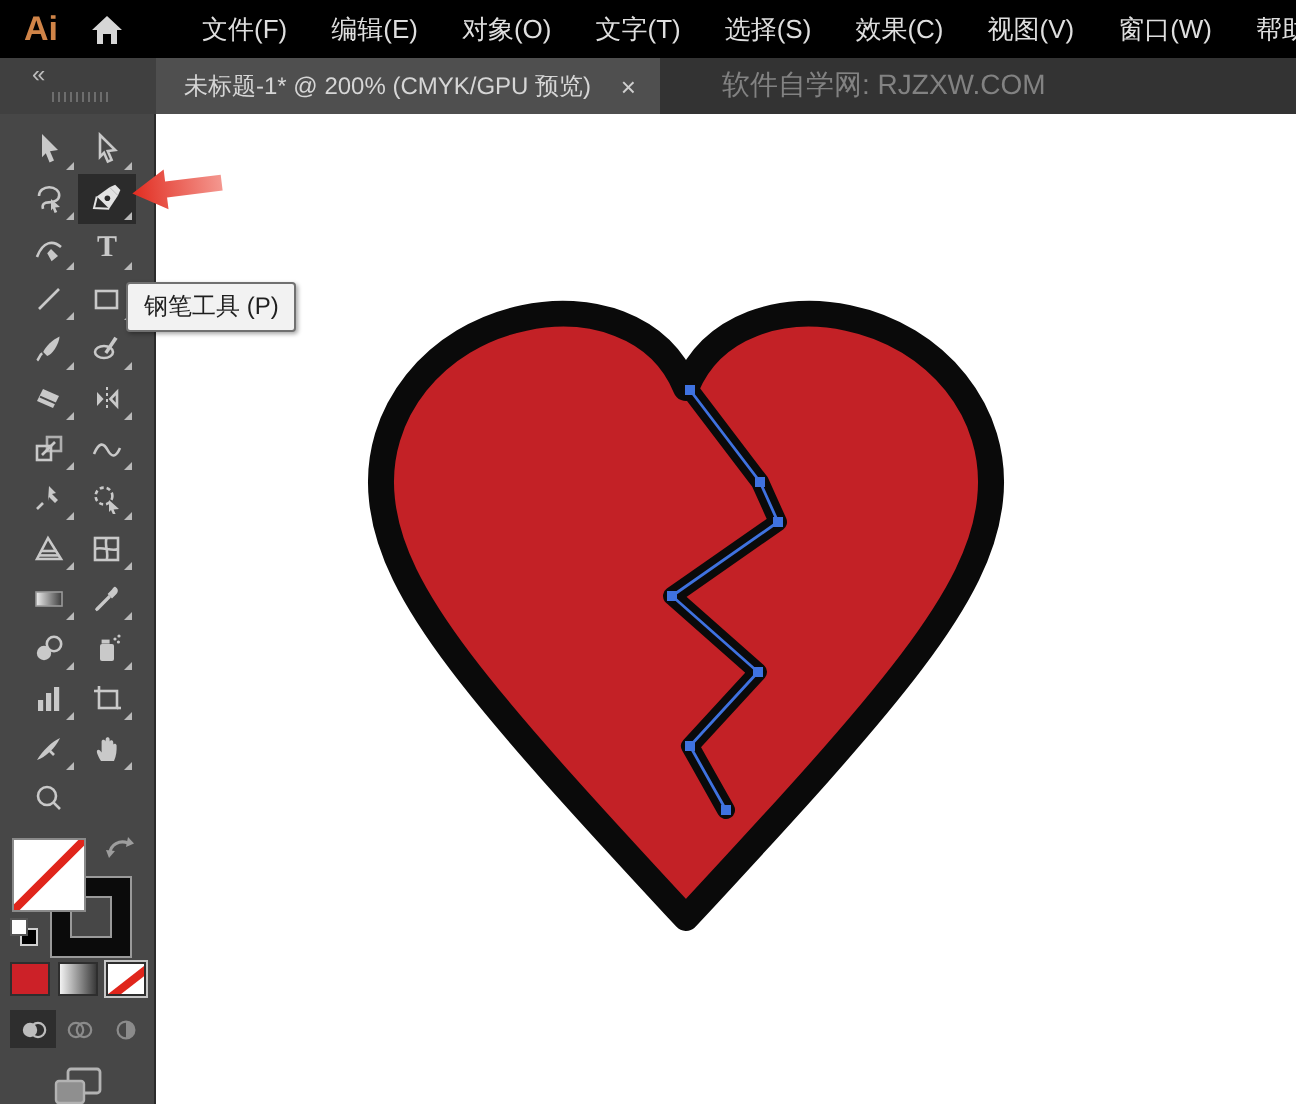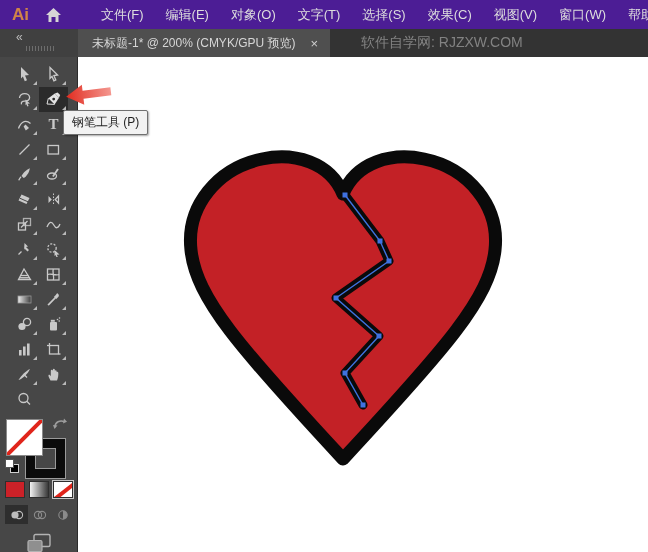--- a/index.html
+++ b/index.html
@@ -1,21 +1,21 @@
 <!DOCTYPE html>
 <html><head>
 <meta charset="utf-8">
 <style>
   * { margin:0; padding:0; box-sizing:border-box; }
   html,body { width:648px; height:552px; overflow:hidden; }
   body { font-family:"Liberation Sans", sans-serif; background:#474747; }
   .app { position:relative; width:648px; height:552px; }
 
   
-  .menubar { height:29px; background:#4c1d95; display:flex; align-items:center; }
+  .menubar { height:29px; background:#000000; display:flex; align-items:center; }
   .ai-logo { color:#d08448; font-weight:bold; font-size:17px; padding:0 10px 0 12px; }
   .home-icon { color:#d6d6d6; padding:0 12px 0 6px; display:flex; align-items:center; }
   .vsep { width:1px; height:16px; background:#5f5f5f; }
   .menu-list { display:flex; align-items:center; margin-left:16px; }
   .menu-item { color:#dedede; font-size:13px; padding:0 11px; cursor:default; white-space:nowrap; }
 
   
   .tabbar { height:28px; background:#333333; display:flex; align-items:stretch; }
   .panel-header { width:78px; background:#404040; position:relative; flex:0 0 78px; }
   .collapse { position:absolute; top:1px; left:16px; color:#bdbdbd; font-size:12px; letter-spacing:-1px; }
@@ -62,21 +62,21 @@
   .cbtn.grad { background:linear-gradient(90deg,#f2f2f2,#3a3a3a); }
   .cbtn.none { background:#ffffff; position:relative; overflow:hidden; outline:1px solid #c6c6c6; }
   .cbtn.none::after { content:""; position:absolute; left:-4px; top:7px; width:30px; height:4px;
                       background:#e0251b; transform:rotate(-38deg); }
   .mode-row { position:absolute; left:5px; top:90px; display:flex; }
   .mbtn { width:23px; height:19px; display:flex; align-items:center; justify-content:center; }
   .mbtn.selected { background:#2e2e2e; }
   .screen-mode { position:absolute; left:26px; top:118px; }
 
   
-  .tooltip { position:absolute; left:63px; top:110px; background:#f2f2f2; border:1px solid #707070;
+  .tooltip { position:absolute; left:63px; top:141px; background:#f2f2f2; border:1px solid #707070;
              border-radius:2px; font-size:12px; color:#1f1f1f; padding:3px 8px; white-space:nowrap;
              box-shadow:1px 1px 2px rgba(0,0,0,.35); z-index:30; }
   
   .pointer-arrow { position:absolute; left:64px; top:80px; z-index:31; }
 
   
   .heart-wrap { position:absolute; left:100px; top:93px; width:330px; height:322px; }
 </style>
 </head>
 <body>

